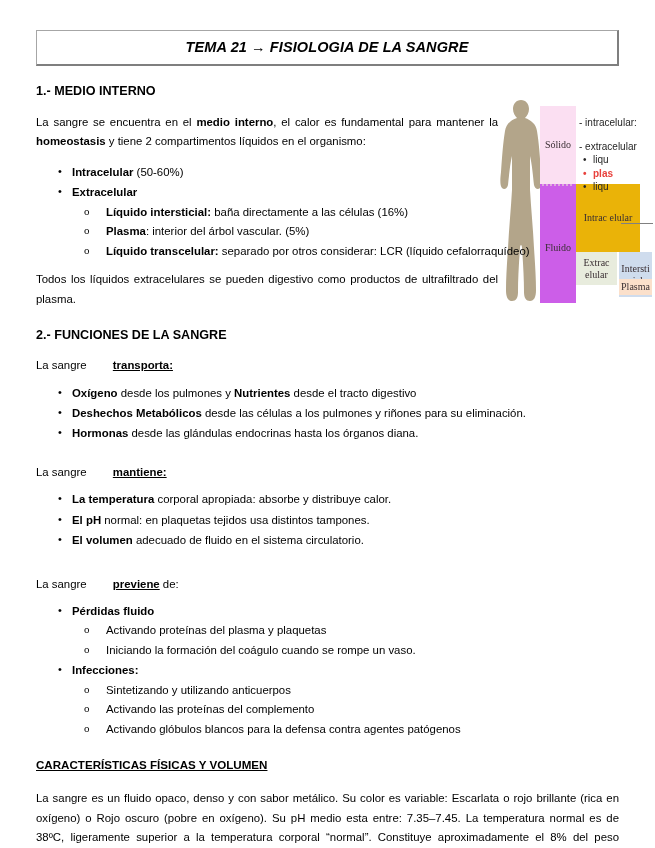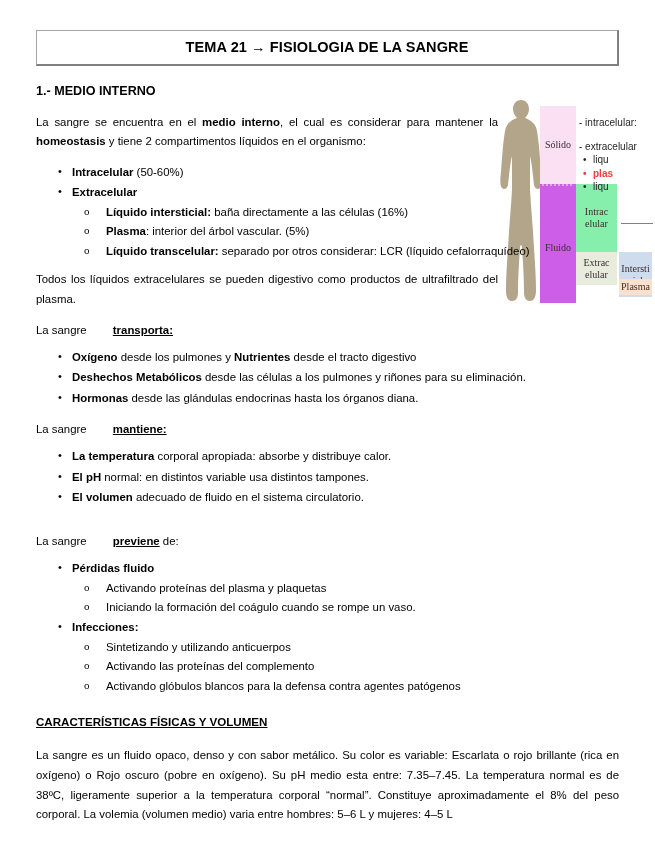--- a/index.html
+++ b/index.html
@@ -26,20 +26,21 @@
   }
 
   
   .title-box {
     border: 1px solid #a6a6a6;
     border-bottom: 2px solid #7f7f7f;
     border-right: 2px solid #7f7f7f;
     padding: 7px 6px 8px 6px;
     text-align: center;
     margin-bottom: 18px;
+    font-style: italic;
   }
   .title-box .title-text {
     font-size: 14.5px;
     font-weight: bold;
     letter-spacing: 0.1px;
     line-height: 1.1;
   }
 
   
   h2.section-heading {
@@ -150,23 +151,23 @@
     height: 127px;
     background: #cc5ee8;
     display: flex;
     align-items: center;
     justify-content: center;
   }
   .bar-intra {
     position: absolute;
     left: 79px;
     top: 86px;
-    width: 41px;
+    width: 64px;
     height: 68px;
-    background: #86efac;
+    background: #eab308;
     display: flex;
     align-items: center;
     justify-content: center;
   }
   .bar-extra {
     position: absolute;
     left: 79px;
     top: 154px;
     width: 41px;
     height: 33px;
@@ -305,21 +306,21 @@
   </div>
 
   <div class="content">
 
     <div class="title-box">
       <span class="title-text">TEMA 21 → FISIOLOGIA DE LA SANGRE</span>
     </div>
 
     <h2 class="section-heading">1.- MEDIO INTERNO</h2>
 
-    <p class="body-text narrow"><span>La sangre se encuentra en el </span><span class="b">medio interno</span><span>, el cual es considerar para mantener la </span><span class="b">homeostasis</span><span> y tiene 2 compartimentos líquidos en el organismo:</span></p>
+    <p class="body-text narrow"><span>La sangre se encuentra en el </span><span class="b">medio interno</span><span>, el calor es fundamental para mantener la </span><span class="b">homeostasis</span><span> y tiene 2 compartimentos líquidos en el organismo:</span></p>
 
     <ul class="disc">
       <li>
         <span class="marker">•</span>
         <span class="li-text b">Intracelular</span><span class="li-text"> (50-60%)</span>
       </li>
       <li>
         <span class="marker">•</span>
         <span class="li-text b">Extracelular</span>
         <ul class="circ">
@@ -334,48 +335,49 @@
           <li class="justify-block" style="width:428px">
             <span class="marker">o</span>
             <span class="li-text b">Líquido transcelular:</span><span class="li-text"> separado por otros considerar: LCR (líquido cefalorraquídeo)</span>
           </li>
         </ul>
       </li>
     </ul>
 
     <p class="body-text narrow" style="margin-top:9px">Todos los líquidos extracelulares se pueden digestivo como productos de ultrafiltrado del plasma.</p>
 
+    <h2 class="section-heading" style="margin-top:18px">2.- FUNCIONES DE LA SANGRE</h2>
 
     <p class="lead-in"><span>La sangre </span><span class="u b">transporta:</span></p>
 
     <ul class="disc">
       <li>
         <span class="marker">•</span>
         <span class="li-text b">Oxígeno</span><span class="li-text"> desde los pulmones y </span><span class="li-text b">Nutrientes</span><span class="li-text"> desde el tracto digestivo</span>
       </li>
       <li>
         <span class="marker">•</span>
         <span class="li-text b">Deshechos Metabólicos</span><span class="li-text"> desde las células a los pulmones y riñones para su eliminación.</span>
       </li>
       <li>
         <span class="marker">•</span>
         <span class="li-text b">Hormonas</span><span class="li-text"> desde las glándulas endocrinas hasta los órganos diana.</span>
       </li>
     </ul>
 
-    <p class="lead-in" style="margin-top:13px"><span>La sangre </span><span class="u b">mantiene:</span></p>
+    <p class="lead-in" style="margin-top:20px"><span>La sangre </span><span class="u b">mantiene:</span></p>
 
     <ul class="disc">
       <li>
         <span class="marker">•</span>
         <span class="li-text b">La temperatura</span><span class="li-text"> corporal apropiada: absorbe y distribuye calor.</span>
       </li>
       <li>
         <span class="marker">•</span>
-        <span class="li-text b">El pH</span><span class="li-text"> normal: en distintos variable usa distintos tampones.</span>
+        <span class="li-text b">El pH</span><span class="li-text"> normal: en plaquetas tejidos usa distintos tampones.</span>
       </li>
       <li>
         <span class="marker">•</span>
         <span class="li-text b">El volumen</span><span class="li-text"> adecuado de fluido en el sistema circulatorio.</span>
       </li>
     </ul>
 
     <p class="lead-in" style="margin-top:25px"><span>La sangre </span><span class="u b">previene</span><span> de:</span></p>
 
     <ul class="disc">

